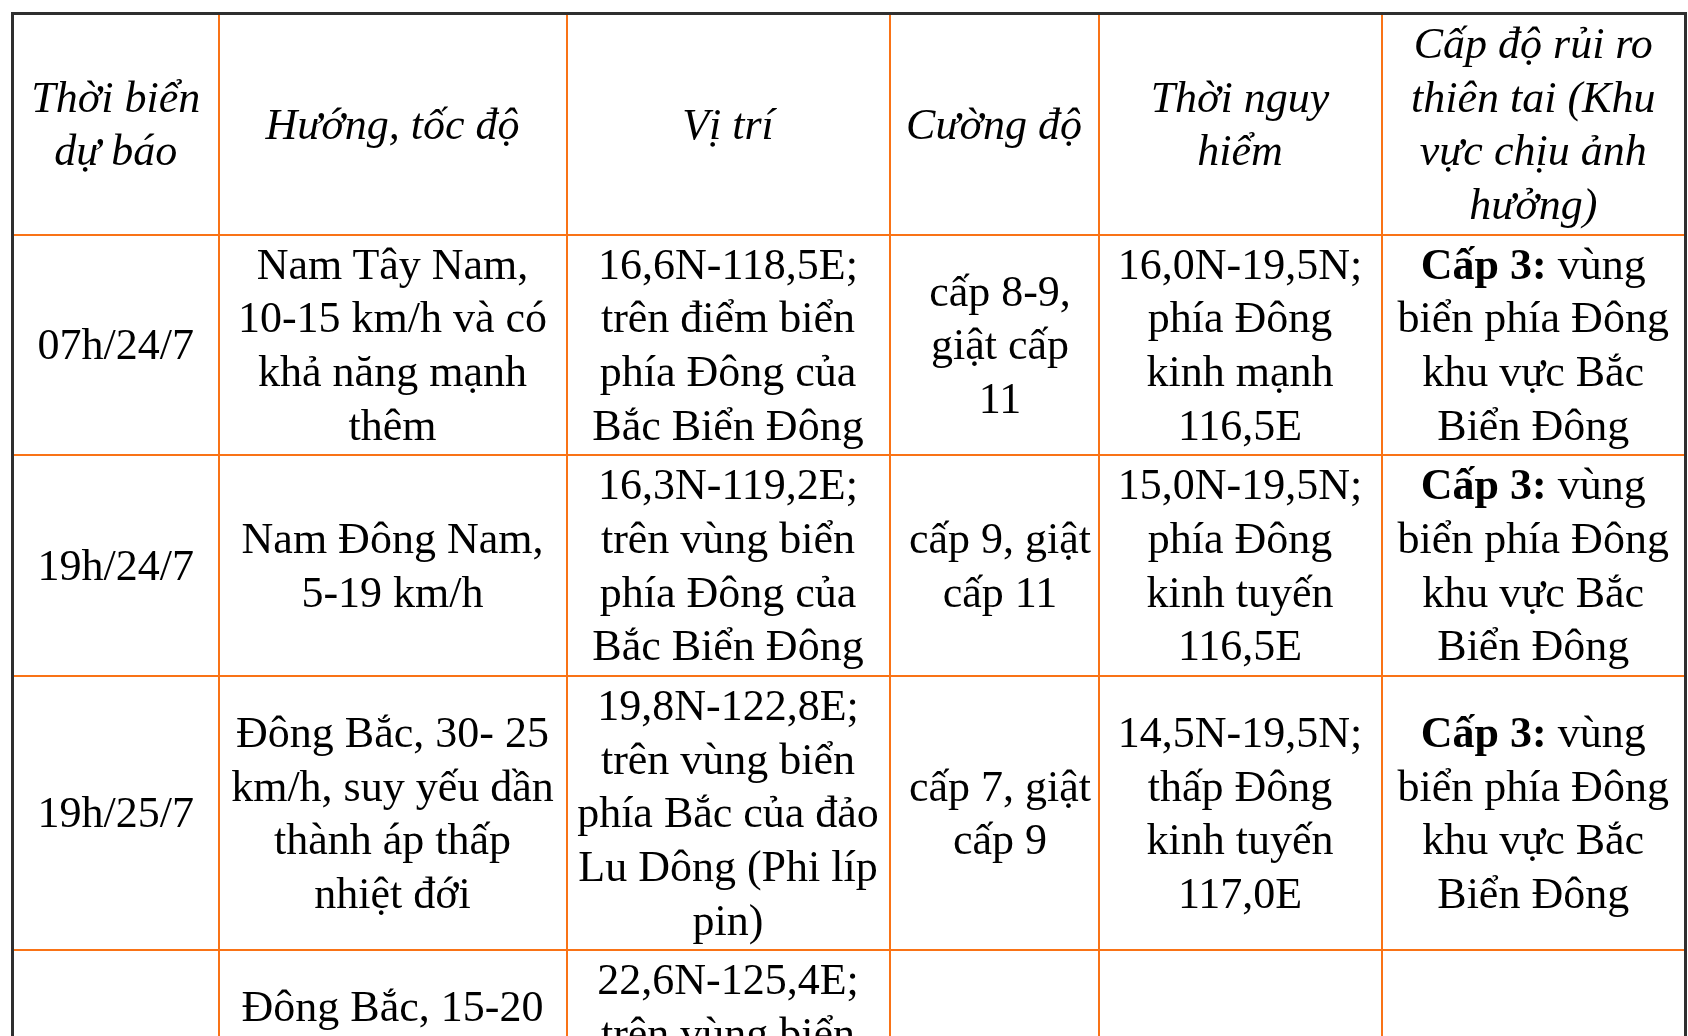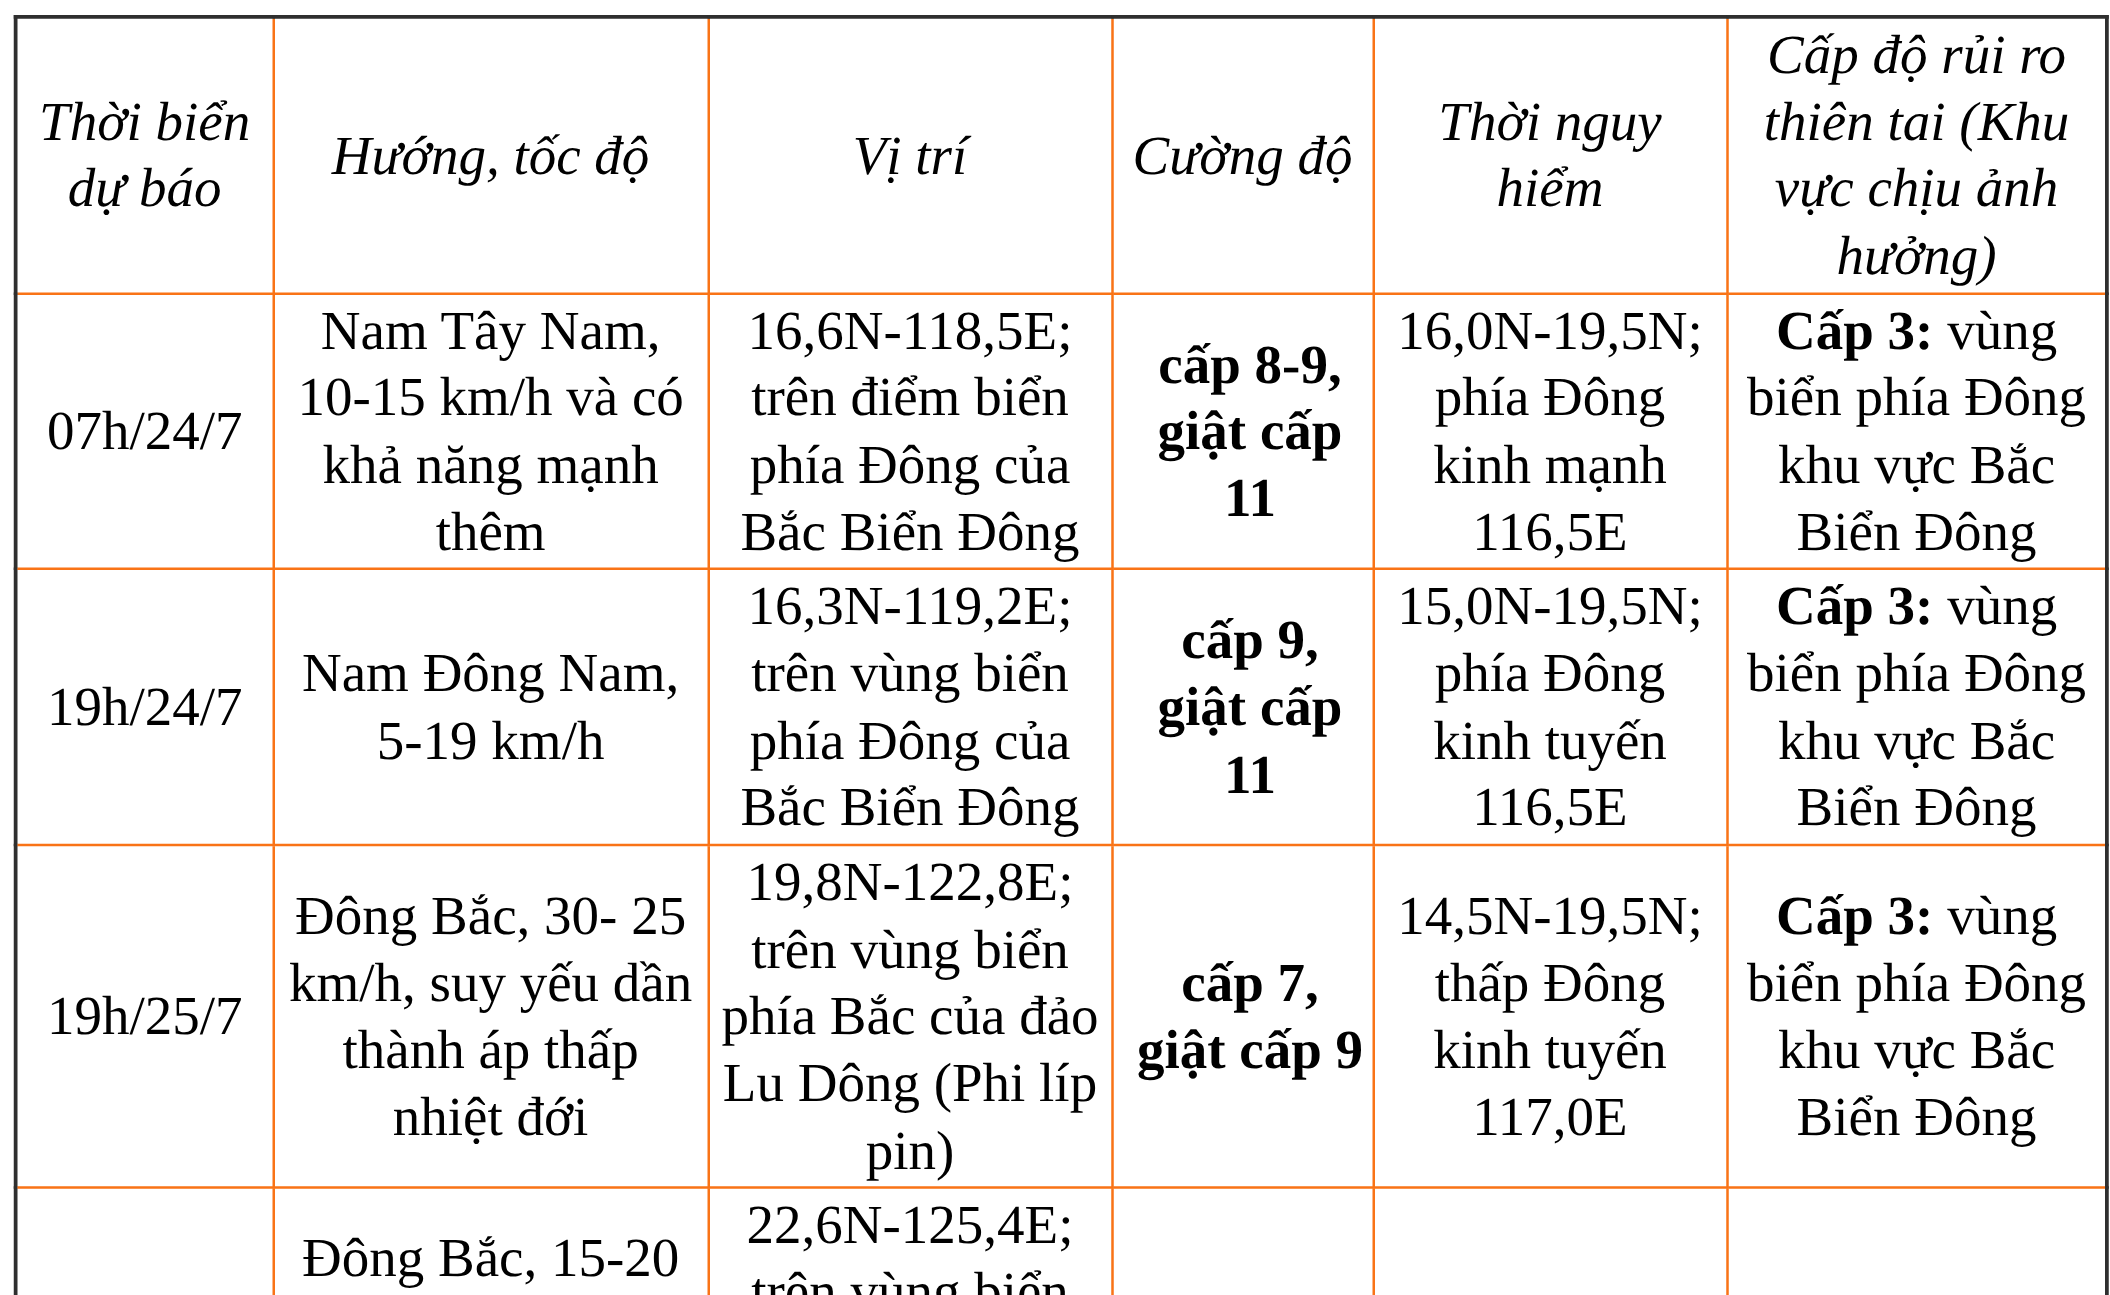--- a/index.html
+++ b/index.html
@@ -37,21 +37,21 @@
   }
   thead tr { height: 161px; }
   tr.r1 { height: 212px; }
   tr.r2 { height: 211px; }
   tr.r3 { height: 214px; }
   tr.r4 { height: 210px; }
   th {
     font-weight: normal;
     font-style: italic;
   }
-  td.col-intensity { padding-left: 14px; padding-right: 2px; font-weight: bold; }
+  td.col-intensity { padding-left: 14px; padding-right: 2px; }
   .risk-label { font-weight: bold; }
 </style>
 </head>
 <body>
 
 <table class="forecast">
   <colgroup>
     <col class="c1">
       <col class="c2">
       <col class="c3">

